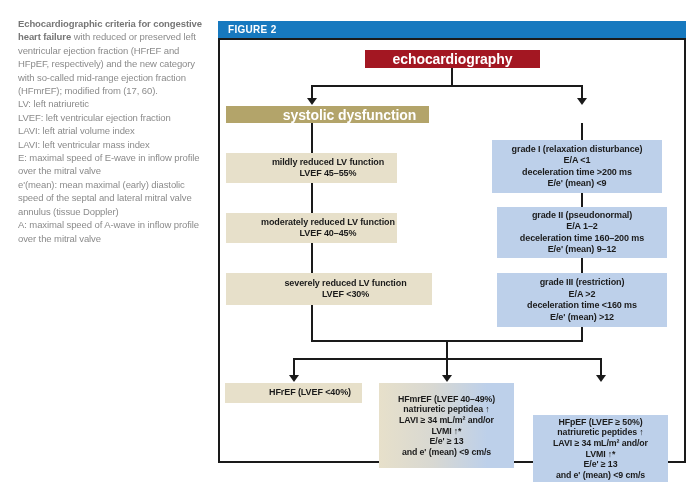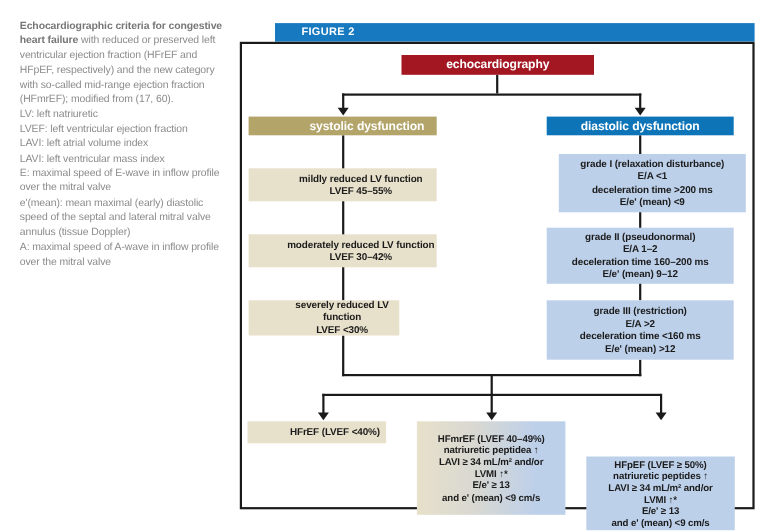--- a/index.html
+++ b/index.html
@@ -9,49 +9,49 @@
 
   
   .caption { position: absolute; left: 18px; top: 17px; width: 194px;
              font-size: 9.5px; line-height: 13.4px; color: #8b8b8b; letter-spacing: -0.1px; }
   .caption b { font-weight: bold; color: #767676; }
   .cap-line { color: #8b8b8b; }
 
   
   .figure { position: absolute; left: 218px; top: 21px; width: 468px; }
   .figure-bar { height: 17px; background: #1779bf; color: #ffffff; font-weight: bold;
-                font-size: 10px; line-height: 17px; padding-left: 24px; letter-spacing: 0.3px; margin-left: 32px; }
+                font-size: 10px; line-height: 17px; padding-left: 10px; letter-spacing: 0.3px; }
   .figure-body { position: relative; width: 468px; height: 425px; background: #ffffff;
                  border: 2px solid #1a1a1a; }
 
   
   .vline, .hline { position: absolute; background: #1a1a1a; z-index: 0; }
   .vline { width: 2px; }
   .hline { height: 2px; }
   .arrow-down { position: absolute; width: 0; height: 0; z-index: 0;
                 border-left: 5px solid transparent; border-right: 5px solid transparent;
                 border-top: 7px solid #1a1a1a; }
 
   
   .node { position: absolute; z-index: 1; display: flex; flex-direction: column;
           justify-content: center; align-items: center; text-align: center;
           font-weight: bold; white-space: pre-line; letter-spacing: -0.1px; }
-  .node-header { color: #ffffff; font-size: 11px; }
+  .node-header { color: #ffffff; font-size: 14px; }
   .n-echo     { left: 145px; top: 10px;  width: 175px; height: 18px; background: #a31722; }
-  .n-sys      { left: 6px;   top: 66px;  width: 171px; height: 17px; background: #b3a46a; padding-left: 44px; }
+  .n-sys      { left: 6px;   top: 66px;  width: 203px; height: 17px; background: #b3a46a; padding-left: 44px; }
   .n-dia      { left: 277px; top: 66px;  width: 170px; height: 17px; background: #0e74b8; }
   .node-tan   { background: #e7e0ca; color: #1b1b1b; font-size: 9px; line-height: 11.5px; padding-left: 33px; }
   .node-blue  { background: #bdd0ea; color: #1b1b1b; font-size: 9px; line-height: 11.5px; }
   .n-mild     { left: 6px;   top: 113px; width: 171px; height: 30px; }
   .n-mod      { left: 6px;   top: 173px; width: 171px; height: 30px; }
-  .n-sev      { left: 6px;   top: 233px; width: 137px; height: 32px; }
-  .n-g1       { left: 288px; top: 100px; width: 170px; height: 53px; }
+  .n-sev      { left: 6px;   top: 233px; width: 206px; height: 32px; }
+  .n-g1       { left: 272px; top: 100px; width: 170px; height: 53px; }
   .n-g2       { left: 277px; top: 167px; width: 170px; height: 51px; }
   .n-g3       { left: 277px; top: 233px; width: 170px; height: 54px; }
-  .n-hfref    { left: 5px;   top: 343px; width: 126px; height: 20px; }
+  .n-hfref    { left: 5px;   top: 343px; width: 137px; height: 20px; }
   .n-hfmref   { left: 159px; top: 343px; width: 135px; height: 85px; font-size: 8.8px; line-height: 10.6px;
                 background: linear-gradient(to right, #e7e0ca 0%, #d8d8d2 40%, #bdd0ea 80%); color: #1b1b1b; }
   .n-hfpef    { left: 313px; top: 343px; width: 135px; height: 67px; font-size: 8.8px; line-height: 10.6px; margin-top: 32px; }
 </style>
 </head>
 <body>
 
 <div class="page">
 
   <aside class="caption">
@@ -90,26 +90,25 @@
 
       <div class="vline" style="left:72.5px;  top:318px; height:18px;"></div>
       <div class="arrow-down" style="left:68.5px; top:335px;"></div>
       <div class="vline" style="left:225.5px; top:318px; height:18px;"></div>
       <div class="arrow-down" style="left:221.5px; top:335px;"></div>
       <div class="vline" style="left:379.5px; top:318px; height:18px;"></div>
       <div class="arrow-down" style="left:375.5px; top:335px;"></div>
 
       <div class="node node-header n-echo">echocardiography</div>
       <div class="node node-header n-sys">systolic dysfunction</div>
-      <div class="node node-header n-dia">diastolic dysfunction</div>
 
       <div class="node node-tan n-mild">mildly reduced LV function
 LVEF 45–55%</div>
       <div class="node node-tan n-mod">moderately reduced LV function
-LVEF 30–42%</div>
+LVEF 40–45%</div>
       <div class="node node-tan n-sev">severely reduced LV function
 LVEF &lt;30%</div>
 
       <div class="node node-blue n-g1">grade I (relaxation disturbance)
 E/A &lt;1
 deceleration time &gt;200 ms
 E/e' (mean) &lt;9</div>
       <div class="node node-blue n-g2">grade II (pseudonormal)
 E/A 1–2
 deceleration time 160–200 ms

